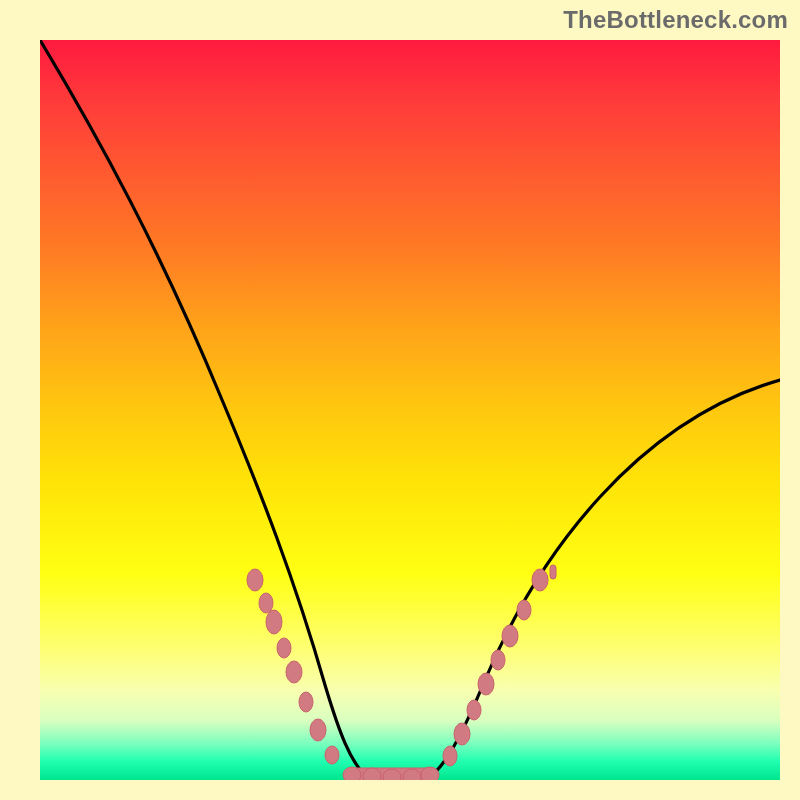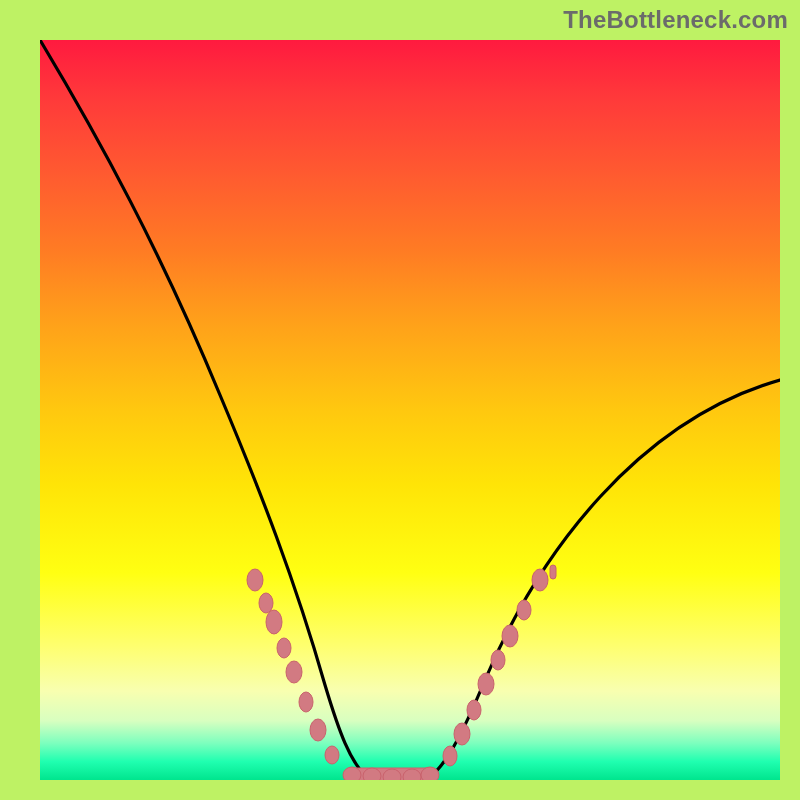--- a/index.html
+++ b/index.html
@@ -7,21 +7,21 @@
     padding: 0;
     width: 800px;
     height: 800px;
     background: #000;
     overflow: hidden;
   }
   .frame {
     position: relative;
     width: 800px;
     height: 800px;
-    background: #bef264;
+    background: #fef9c3;
   }
   .plot-area {
     position: absolute;
     left: 40px;
     top: 40px;
     width: 740px;
     height: 740px;
     background: linear-gradient(to bottom,
       #ff1a3f 0%,
       #ff3a3a 8%,

